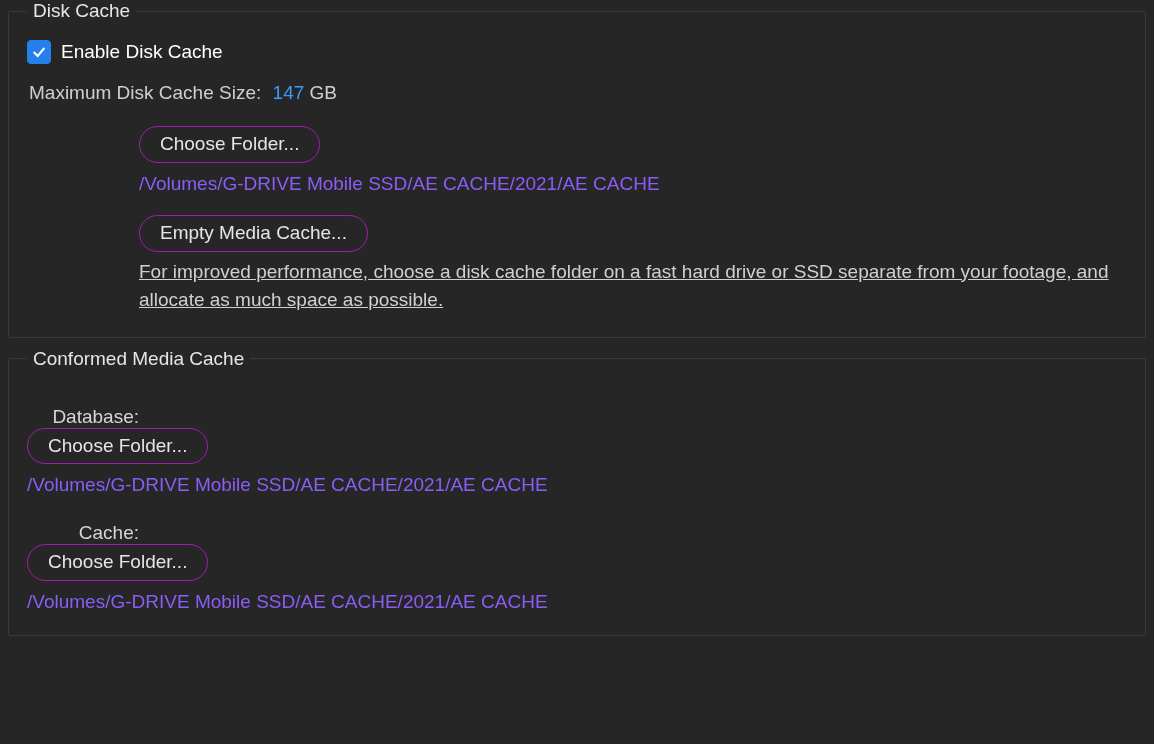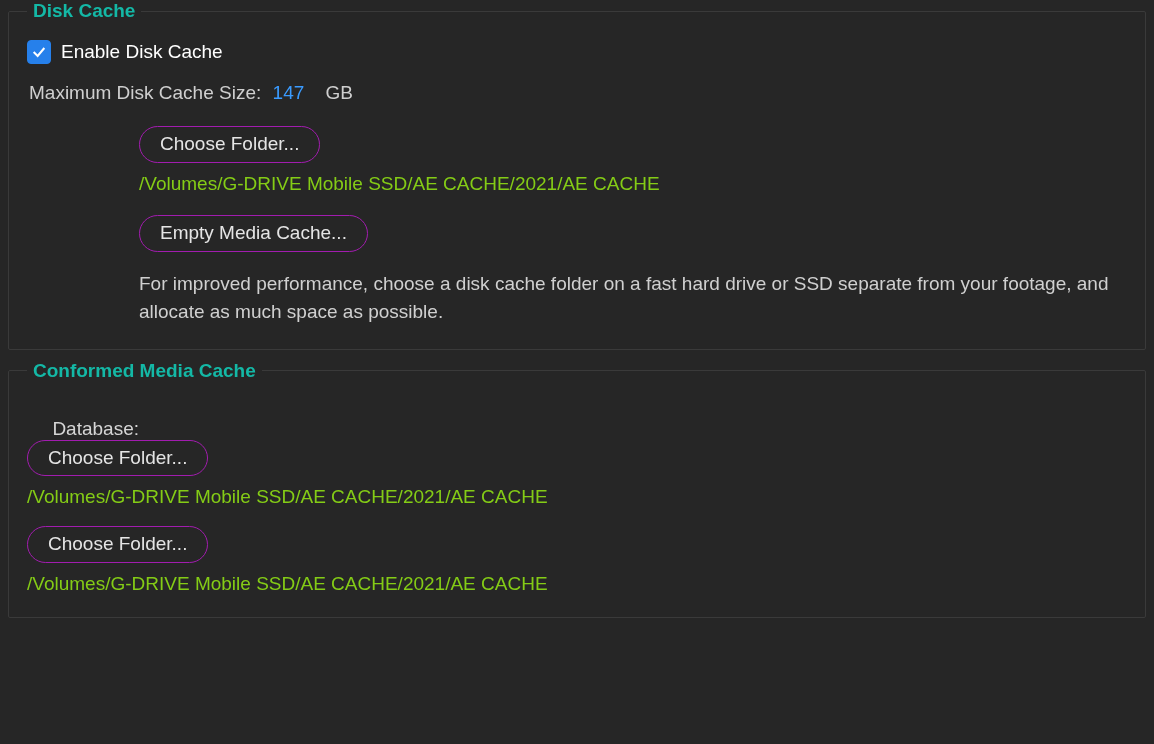--- a/index.html
+++ b/index.html
@@ -22,23 +22,22 @@
   fieldset.group {
     border: 1px solid #3a3a3a;
     border-radius: 2px;
     margin: 0 0 10px 0;
     padding: 10px 18px 22px 18px;
     position: relative;
   }
 
   fieldset.group > legend {
     padding: 0 6px;
-    color: #14b8a6;
+    color: #e5e5e5;
     font-size: 19px;
-    font-weight: bold;
   }
 
   
   .checkbox-row {
     display: flex;
     align-items: center;
     margin: 8px 0 18px 0;
   }
   .checkbox {
     width: 22px;
@@ -66,21 +65,21 @@
 
   .size-row {
     margin: 0 0 22px 2px;
     color: #cfcfcf;
   }
   .size-row .value {
     color: #3a9bff;
     margin-left: 6px;
   }
   .size-row .unit {
-    margin-left: 16px;
+    margin-left: 0;
   }
 
   .indent-block {
     margin-left: 112px;
     max-width: 980px;
   }
 
   .pill-button {
     display: inline-block;
     border: 1px solid #a21caf;
@@ -89,30 +88,31 @@
     font-size: 19px;
     padding: 6px 20px;
     border-radius: 999px;
     cursor: pointer;
     line-height: 1.2;
     font-family: inherit;
   }
 
   .path-text {
     margin-top: 10px;
-    color: #84cc16;
+    color: #8b5cf6;
     word-break: break-all;
   }
 
   .section-gap { height: 20px; }
 
   .hint-text {
-    margin-top: 18px;
+    margin-top: 6px;
     color: #d0d0d0;
     line-height: 1.5;
+    text-decoration: underline;
   }
 
   
   .form-row {
     display: flex;
     align-items: flex-start;
     margin-top: 18px;
     flex-direction: column;
   }
   .form-row .row-label {
@@ -175,20 +175,21 @@
 
     <div class="form-row">
       <div class="row-label">Database:</div>
       <div class="row-body">
         <button class="pill-button">Choose Folder...</button>
         <div class="path-text">/Volumes/G-DRIVE Mobile SSD/AE CACHE/2021/AE CACHE</div>
       </div>
     </div>
 
     <div class="form-row">
+      <div class="row-label">Cache:</div>
       <div class="row-body">
         <button class="pill-button">Choose Folder...</button>
         <div class="path-text">/Volumes/G-DRIVE Mobile SSD/AE CACHE/2021/AE CACHE</div>
       </div>
     </div>
 
   </fieldset>
 
 </div>
 

